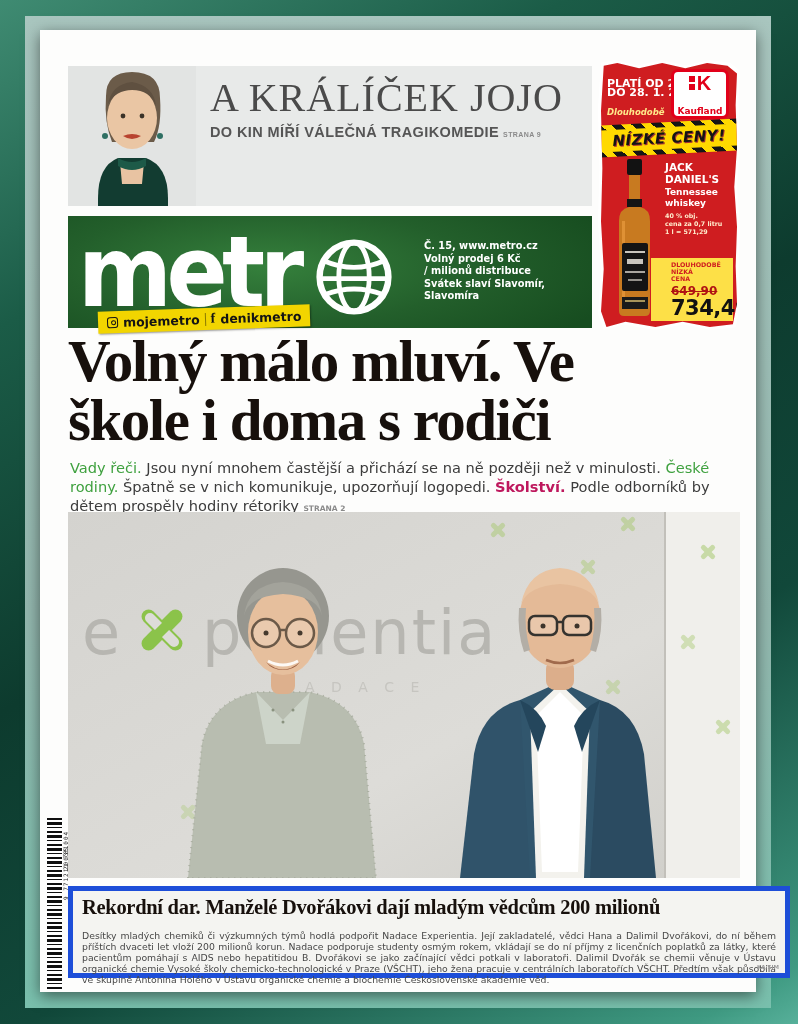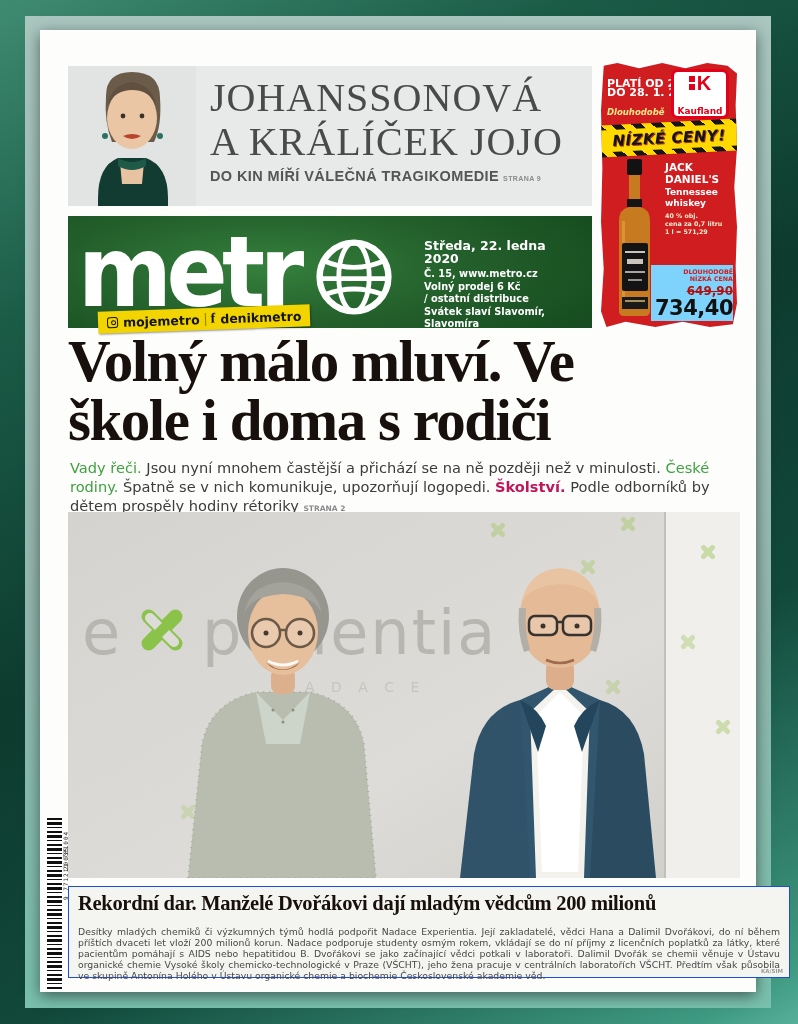--- a/index.html
+++ b/index.html
@@ -37,21 +37,21 @@
             display:flex; align-items:center; justify-content:center; }
   .ribbon::before,.ribbon::after { content:""; position:absolute; left:0; right:0; height:5px;
             background:repeating-linear-gradient(45deg,#161616 0 7px,#ffd900 7px 14px); }
   .ribbon::before { top:-3px; } .ribbon::after { bottom:-3px; }
   .ribbon span { font-style:italic; font-weight:900; font-size:15px; color:#141414; letter-spacing:.5px; text-shadow:1px 1px 0 #a33; }
   .bottle { position:absolute; left:8px; top:96px; }
   .ad-col { position:absolute; left:64px; top:98px; width:72px; color:#fff; }
   .ad-name { font-weight:900; font-size:10.5px; line-height:12px; }
   .ad-desc { font-weight:bold; font-size:9px; line-height:11px; margin-top:2px; }
   .ad-detail { font-size:6.3px; line-height:8px; margin-top:3px; font-weight:bold; color:#ffeccc; }
-  .price-panel { position:absolute; right:4px; bottom:6px; width:82px; background:#7dd3fc; padding:3px 0 2px; text-align:right; }
+  .price-panel { position:absolute; right:4px; bottom:6px; width:82px; background:#fde047; padding:3px 20px 2px; text-align:left; }
   .price-flag { color:#cf1d20; font-size:6.3px; font-weight:900; line-height:7px; }
   .old-price { color:#b01313; font-size:12px; font-weight:bold; text-decoration:line-through; margin-top:2px; }
   .new-price { color:#111; font-size:21px; font-weight:900; line-height:21px; letter-spacing:-.5px; }
   .inzerce { position:absolute; left:513px; top:238px; font-size:6px; letter-spacing:1px; color:#888;
              transform:rotate(-90deg); transform-origin:left top; }
 
   
   .masthead { position:absolute; left:0; top:156px; width:524px; height:112px;
               background:radial-gradient(ellipse 70% 95% at 38% 45%,#35803c 0%,#235f2b 55%,#174d20 100%);
               display:flex; align-items:center; }
@@ -75,21 +75,21 @@
   .lede { position:absolute; left:2px; top:398px; width:668px; font-size:14.6px; line-height:19px; color:#3c3c3c; }
   .lede .green { color:#3fa13f; font-weight:normal; }
   .lede .blackb { color:#be185d; font-weight:bold; }
   .lede .ref { font-size:7.5px; color:#8a8a8a; font-weight:bold; }
 
   
   .photo { position:absolute; left:0; top:452px; width:672px; height:366px; overflow:hidden; }
 
   
   .story { position:absolute; left:0; top:826px; width:722px; height:92px; background:#f4f4f1;
-           border:1px solid #1d4ed8; padding:5px 9px 4px; }
+           border:5px solid #1d4ed8; padding:5px 9px 4px; }
   .story-h { font-family:"Liberation Serif",serif; font-weight:900; font-size:20.5px; letter-spacing:-.3px;
              color:#17100c; white-space:nowrap; }
   .story-body { margin-top:11px; font-size:9.3px; line-height:11px; color:#474747; text-align:justify; }
   .story-credit { position:absolute; right:6px; bottom:3px; font-size:5.5px; color:#9a9a9a; font-weight:bold; }
 
   
   .barcode { position:absolute; left:7px; top:788px; width:15px; height:172px;
              background:repeating-linear-gradient(180deg,#101010 0 2px,#fff 2px 4px,#101010 4px 7px,#fff 7px 9px,#101010 9px 10px,#fff 10px 13px); }
   .barcode-num { position:absolute; left:22px; top:870px; font-family:"DejaVu Sans Mono",monospace; font-size:6px; color:#222;
                  transform:rotate(-90deg); transform-origin:left top; letter-spacing:1px; white-space:nowrap; }
@@ -118,21 +118,20 @@
           <ellipse cx="64" cy="52" rx="25" ry="31" fill="#eac6a4"></ellipse>
           <path d="M40 38 Q48 24 64 24 Q82 24 88 40 Q86 20 64 16 Q44 18 40 38 Z" fill="#5f5040"></path>
           <circle cx="55" cy="50" r="2.4" fill="#3a3228"></circle>
           <circle cx="74" cy="50" r="2.4" fill="#3a3228"></circle>
           <path d="M55 70 Q64 76 73 70 Q64 66 55 70 Z" fill="#b8432f"></path>
           <circle cx="37" cy="70" r="3" fill="#2e6f63"></circle>
           <circle cx="92" cy="70" r="3" fill="#2e6f63"></circle>
           <path d="M50 92 Q64 100 78 92 L78 100 Q64 108 50 100 Z" fill="#1d5a48"></path>
         </svg>
         <div class="banner-text">
-          <div class="banner-h">JOHANSSONOVÁ</div>
           <div class="banner-h">A KRÁLÍČEK JOJO</div>
           <div class="banner-sub"><span>DO KIN MÍŘÍ VÁLEČNÁ TRAGIKOMEDIE</span><span class="banner-ref">STRANA 9</span></div>
         </div>
       </div>
 
       <div class="ad-wrap">
         <div class="ad">
           <div class="ad-validity">
             <div>PLATÍ OD 22. 1.</div>
             <div>DO 28. 1. 2020</div>
@@ -195,24 +194,23 @@
       <div class="masthead">
         <span class="metro-word">metr</span>
         <svg class="globe" width="80" height="80" viewBox="0 0 100 100">
           <circle cx="50" cy="50" r="43" fill="none" stroke="#fff" stroke-width="8"></circle>
           <ellipse cx="50" cy="50" rx="19" ry="43" fill="none" stroke="#fff" stroke-width="6"></ellipse>
           <path d="M13 30 Q50 46 87 30" fill="none" stroke="#fff" stroke-width="6"></path>
           <line x1="8" y1="52" x2="92" y2="52" stroke="#fff" stroke-width="6"></line>
           <path d="M14 72 Q50 58 86 72" fill="none" stroke="#fff" stroke-width="6"></path>
         </svg>
         <div class="mast-info">
-          <div class="d0">Středa, 22. ledna 2020</div>
           <div>Č. 15,  www.metro.cz</div>
           <div>Volný prodej 6 Kč</div>
-          <div>/ ostatní distribuce</div>
+          <div>/ milionů distribuce</div>
           <div>Svátek slaví Slavomír, Slavomíra</div>
         </div>
         <div class="social-tag">
           <span class="ig-icon"></span>
           <b>mojemetro</b>
           <span class="tag-sep"></span>
           <span class="fb-icon">f</span>
           <b>denikmetro</b>
         </div>
       </div>

